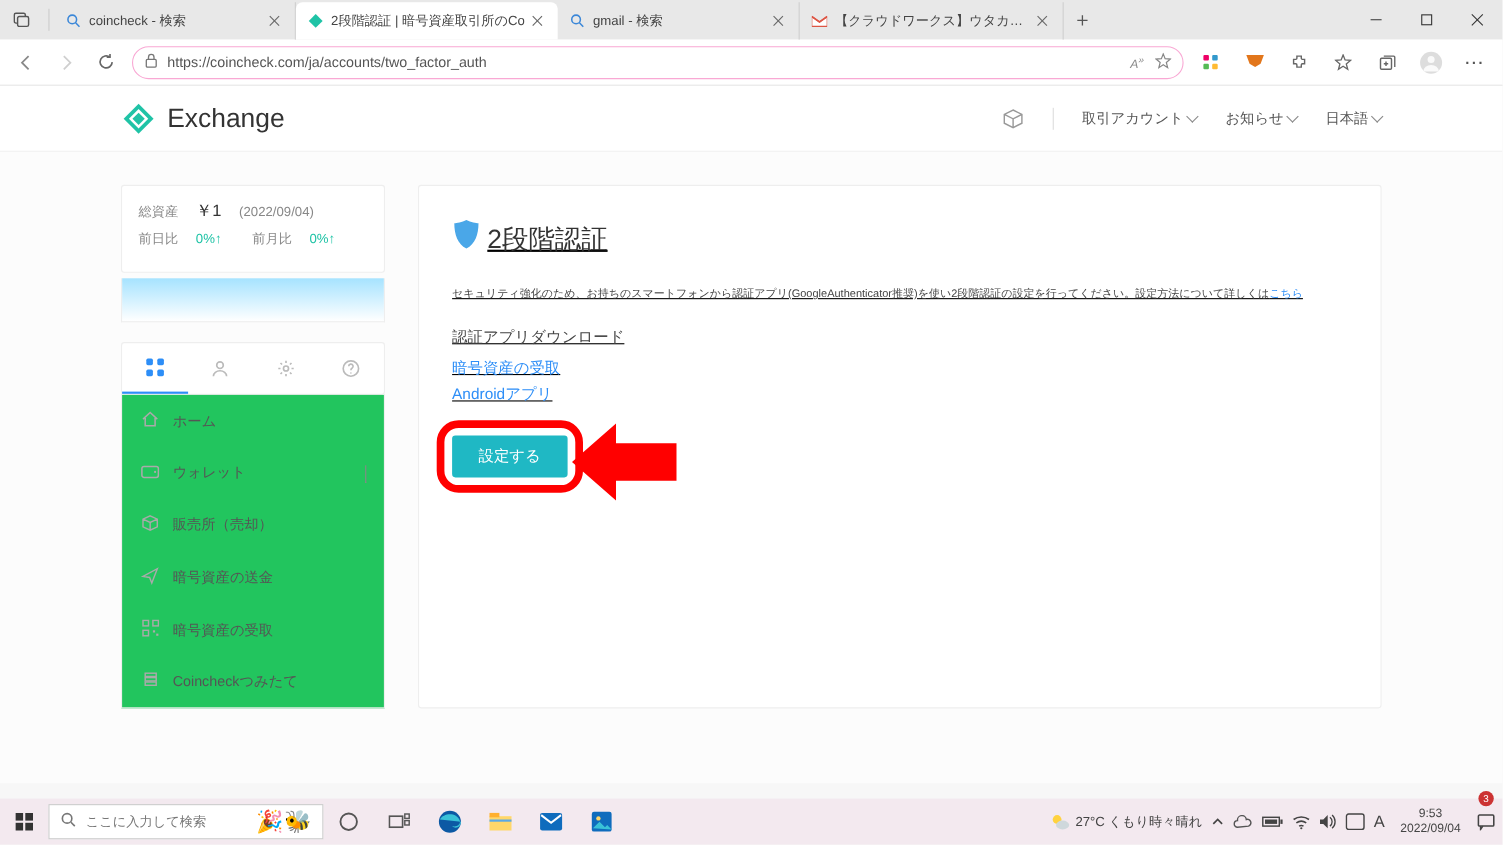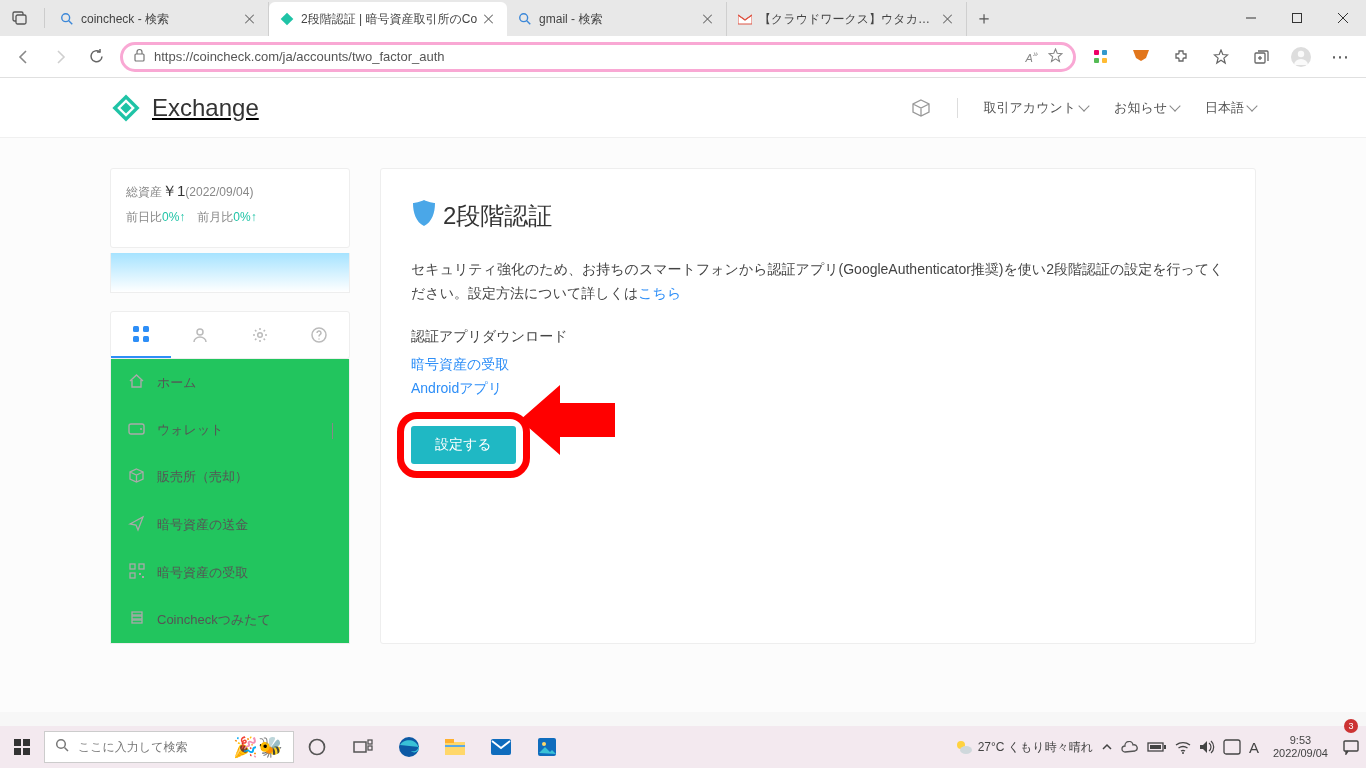--- a/index.html
+++ b/index.html
@@ -17,55 +17,55 @@
 .tab .close { width:16px; height:16px; margin-left:4px; position:relative; }
 .tab .close:before,.tab .close:after{content:"";position:absolute;left:7px;top:2px;width:1px;height:12px;background:#666;}
 .tab .close:before{transform:rotate(45deg);} .tab .close:after{transform:rotate(-45deg);}
 .newtab { width:34px; display:flex; align-items:center; justify-content:center; font-size:18px; color:#555;}
 .win-ctrl { display:flex; margin-left:auto; }
 .win-btn { width:46px; height:36px; display:flex; align-items:center; justify-content:center; color:#333;}
 
 
 .edge-addr { height:42px; background:#fff; display:flex; align-items:center; padding:0 6px; border-bottom:1px solid #e0e0e0;}
 .nav-btn { width:36px; height:36px; display:flex; align-items:center; justify-content:center; color:#777;}
-.addr-box { flex:1; height:30px; border:3px solid #f9a8d4; border-radius:15px; margin:0 6px; display:flex; align-items:center; padding:0 10px; font-size:13px; color:#555;}
+.addr-box { flex:1; height:30px; border:1px solid #f9a8d4; border-radius:15px; margin:0 6px; display:flex; align-items:center; padding:0 10px; font-size:13px; color:#555;}
 .addr-box .lock{margin-right:8px;color:#777;}
 .addr-right { display:flex; align-items:center; gap:2px; }
 .ext-btn { width:38px; height:36px; display:flex; align-items:center; justify-content:center; color:#555; position:relative;}
 
 
 .page { height:634px; overflow:hidden; background:#fcfcfc; }
 .cc-header { height:60px; background:#fff; display:flex; align-items:center; padding:0 110px; border-bottom:1px solid #f0f0f0;}
-.cc-logo { display:flex; align-items:center; gap:10px;text-decoration:underline; }
+.cc-logo { display:flex; align-items:center; gap:10px; }
 .cc-logo .mark{width:32px;height:32px;}
 .cc-logo .word{font-size:24px;color:#333;font-weight:400;}
 .cc-nav { margin-left:auto; display:flex; align-items:center; gap:26px; font-size:13px; color:#555;}
 .cc-nav .sep{width:1px;height:20px;background:#ddd;}
 .cc-nav .it{display:flex;align-items:center;gap:4px;}
 .chev{width:8px;height:8px;border-right:1px solid #888;border-bottom:1px solid #888;transform:rotate(45deg);margin-top:-3px;}
 
 .cc-body { display:flex; gap:30px; padding:30px 110px; }
 .sidebar { width:240px; }
 .side-card { background:#fff; border:1px solid #eee; border-radius:3px; padding:13px 15px; font-size:12px; color:#888; margin-bottom:5px;}
-.side-card .row{display:flex;gap:0;align-items:baseline;margin-bottom:8px;}
+.side-card .row{display:flex;gap:16px;align-items:baseline;margin-bottom:8px;}
 .side-card .amt{color:#333;font-size:15px;}
 .side-card .pct{color:#1fc3a6;}
 .side-bar-img{height:40px;background:linear-gradient(#a6e3ff,#fff);border:1px solid #eee;border-top:none;margin-bottom:18px;}
 .side-icons{display:flex;background:#fff;border:1px solid #eee;border-radius:3px;}
 .side-icons .ic{flex:1;height:46px;display:flex;align-items:center;justify-content:center;color:#bbb;}
 .side-icons .ic.first{color:#2d8ef7;border-bottom:2px solid #2d8ef7;}
 .side-menu{background:#22c55e;border:1px solid #eee;border-top:none;text-align:right;}
 .mi{display:flex;align-items:center;gap:12px;padding:14px 16px;font-size:13px;color:#555;}
 .mi .mic{width:18px;color:#aaa;}
 .mi .exp{margin-left:auto;}
 
-.content { flex:1; background:#fff; border:1px solid #eee; border-radius:3px; padding:30px 30px 45px; position:relative;}
+.content { flex:1; background:#fff; border:1px solid #eee; border-radius:3px; padding:30px 30px 45px; position:relative;text-decoration:underline;}
 .c-title{display:flex;align-items:center;gap:6px;font-size:24px;color:#333;margin-bottom:25px;}
 .c-title .shield{color:#4aa7e8;font-size:24px;}
-.c-desc{font-size:14px;color:#444;line-height:1.7;margin-bottom:22px;}
+.c-desc{font-size:10px;color:#444;line-height:1.7;margin-bottom:22px;}
 .c-desc a{color:#2d8ef7;text-decoration:none;}
 .c-sub{font-size:14px;color:#444;margin-bottom:10px;}
 .c-link{display:block;color:#2d8ef7;font-size:14px;text-decoration:none;margin-bottom:6px;}
 .c-btn-wrap{margin-top:22px;display:inline-block; position:relative;}
 .c-btn{background:#1fb8c4;color:#fff;border:none;padding:10px 24px;font-size:14px;border-radius:3px;cursor:pointer;}
 .ann-ring{position:absolute;left:-14px;top:-14px;right:-14px;bottom:-14px;border:7px solid #ff0000;border-radius:20px;pointer-events:none;}
 
 .arrow{position:absolute;left:520px;top:375px;pointer-events:none;}
 
 

